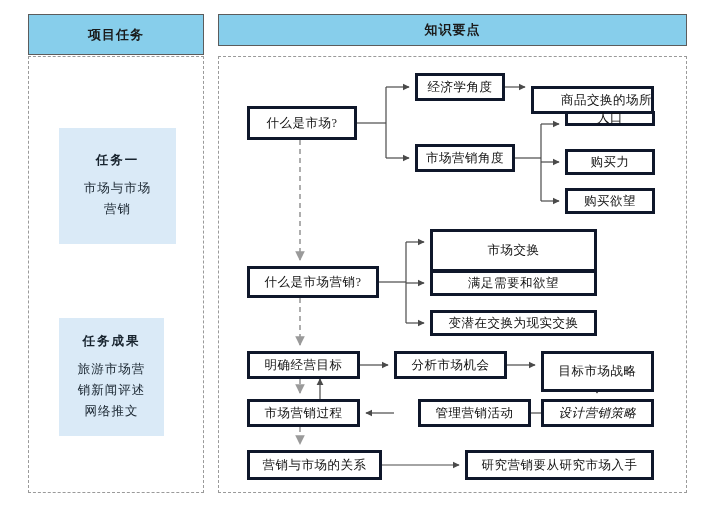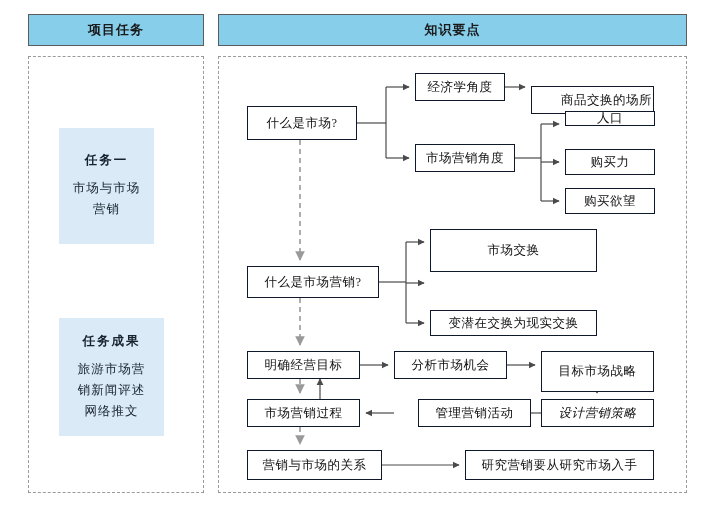--- a/index.html
+++ b/index.html
@@ -29,21 +29,21 @@
     box-sizing: border-box;
     display: flex;
     align-items: center;
     justify-content: center;
     font-family: "Liberation Sans", "DejaVu Sans", sans-serif;
     font-size: 13px;
     font-weight: 600;
     color: #1a1a1a;
     letter-spacing: 1px;
   }
-  #header-left  { left: 28px;  top: 14px; width: 176px; height: 32px; }
+  #header-left  { left: 28px;  top: 14px; width: 176px; height: 41px; }
   #header-right { left: 218px; top: 14px; width: 469px; height: 32px; }
 
   
   .dashed-panel {
     position: absolute;
     border: 1px dashed #9a9a9a;
     box-sizing: border-box;
     background: transparent;
   }
   #panel-left  { left: 28px;  top: 56px; width: 176px; height: 437px; }
@@ -66,28 +66,28 @@
     font-size: 12.5px;
     letter-spacing: 2px;
     margin-bottom: 9px;
   }
   .task-card .task-line {
     font-family: "Liberation Serif", "DejaVu Serif", serif;
     font-size: 12.5px;
     line-height: 21px;
     letter-spacing: 1px;
   }
-  #task-card-1 { left: 59px; top: 128px; width: 95px; height: 116px; }
+  #task-card-1 { left: 59px; top: 128px; width: 117px; height: 116px; }
   #task-card-2 { left: 59px; top: 318px; width: 105px; height: 118px; }
 
   
   .flow-box {
     position: absolute;
     background: #ffffff;
-    border: 1px solid #0f172a;
+    border: 3px solid #0f172a;
     box-sizing: border-box;
     display: flex;
     align-items: center;
     justify-content: center;
     font-family: "Liberation Serif", "DejaVu Serif", serif;
     font-size: 12.5px;
     color: #111111;
     letter-spacing: 0.5px;
     white-space: nowrap;
   }
@@ -187,20 +187,21 @@
   <div class="flow-box" style="left:565px; top:111px; width:90px; height:15px;">人口</div>
 
   <div class="flow-box" style="left:565px; top:149px; width:90px; height:26px;">购买力</div>
 
   <div class="flow-box" style="left:565px; top:188px; width:90px; height:26px;">购买欲望</div>
 
   <div class="flow-box" style="left:247px; top:266px; width:132px; height:32px;">什么是市场营销?</div>
 
   <div class="flow-box" style="left:430px; top:229px; width:167px; height:43px;">市场交换</div>
 
+  <div class="flow-box" style="left:430px; top:270px; width:167px; height:26px;">满足需要和欲望</div>
 
   <div class="flow-box" style="left:430px; top:310px; width:167px; height:26px;">变潜在交换为现实交换</div>
 
   <div class="flow-box" style="left:247px; top:351px; width:113px; height:28px;">明确经营目标</div>
 
   <div class="flow-box" style="left:394px; top:351px; width:113px; height:28px;">分析市场机会</div>
 
   <div class="flow-box" style="left:541px; top:351px; width:113px; height:41px;">目标市场战略</div>
 
   <div class="flow-box" style="left:247px; top:399px; width:113px; height:28px;">市场营销过程</div>

